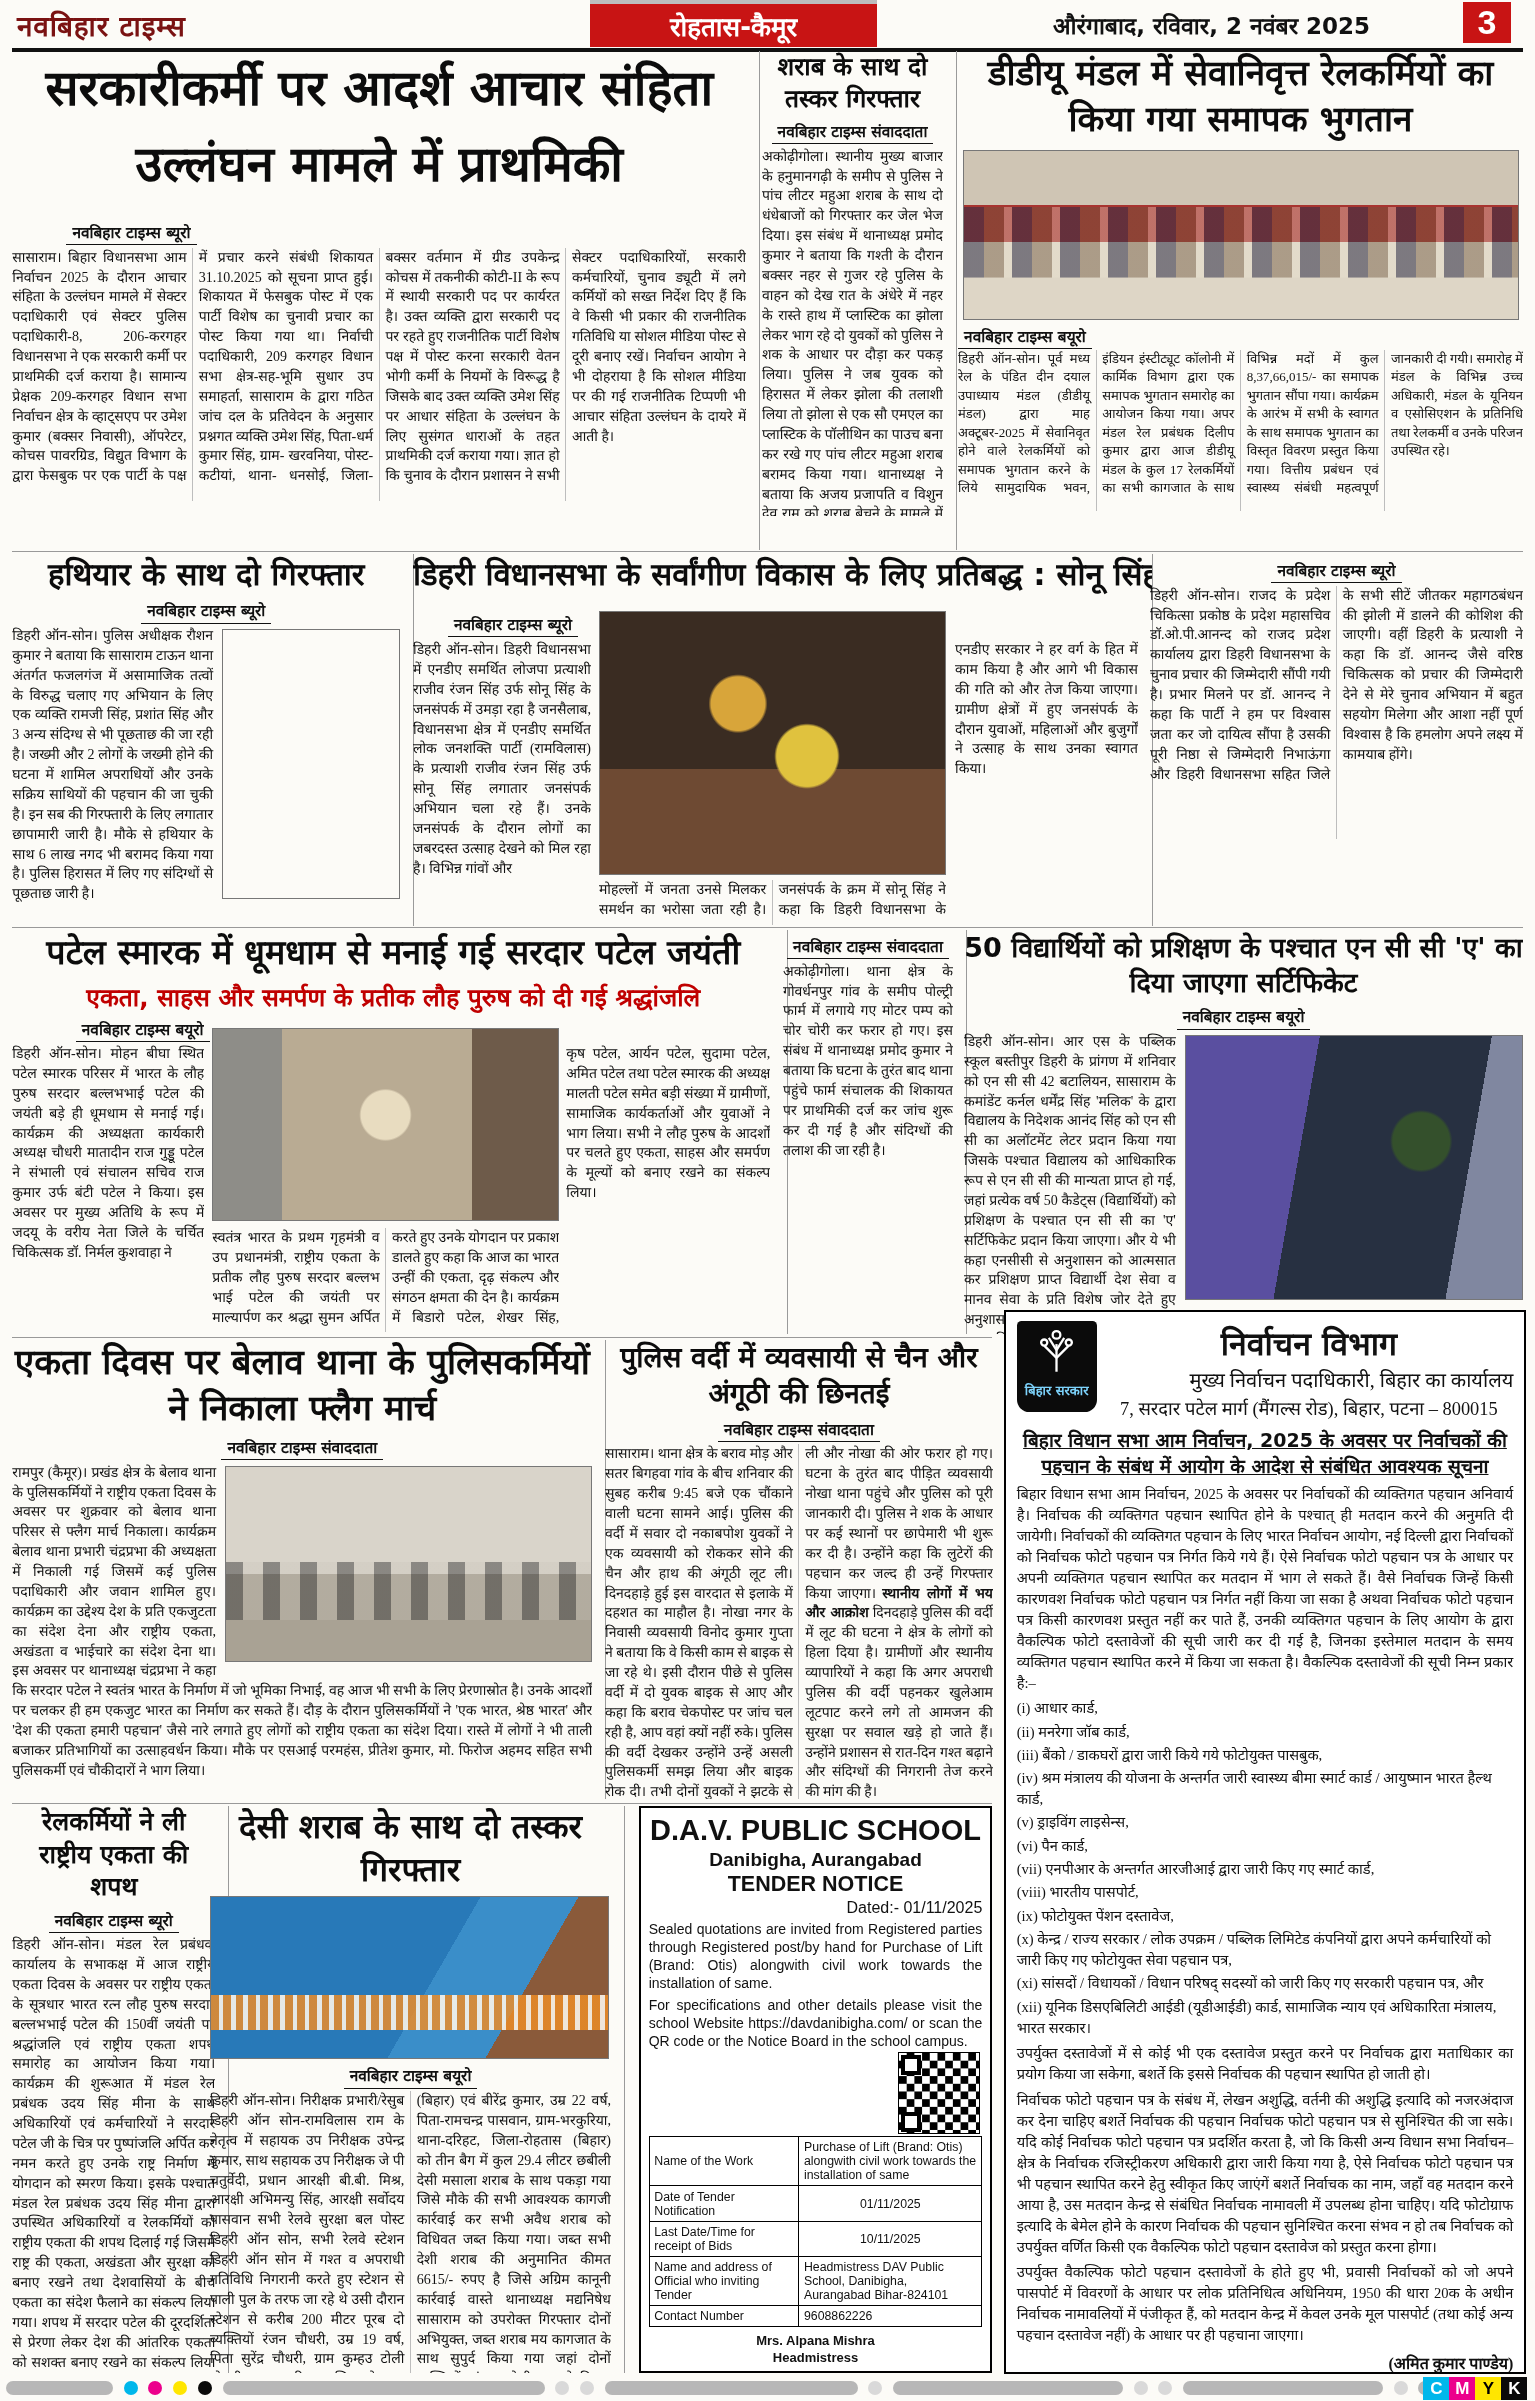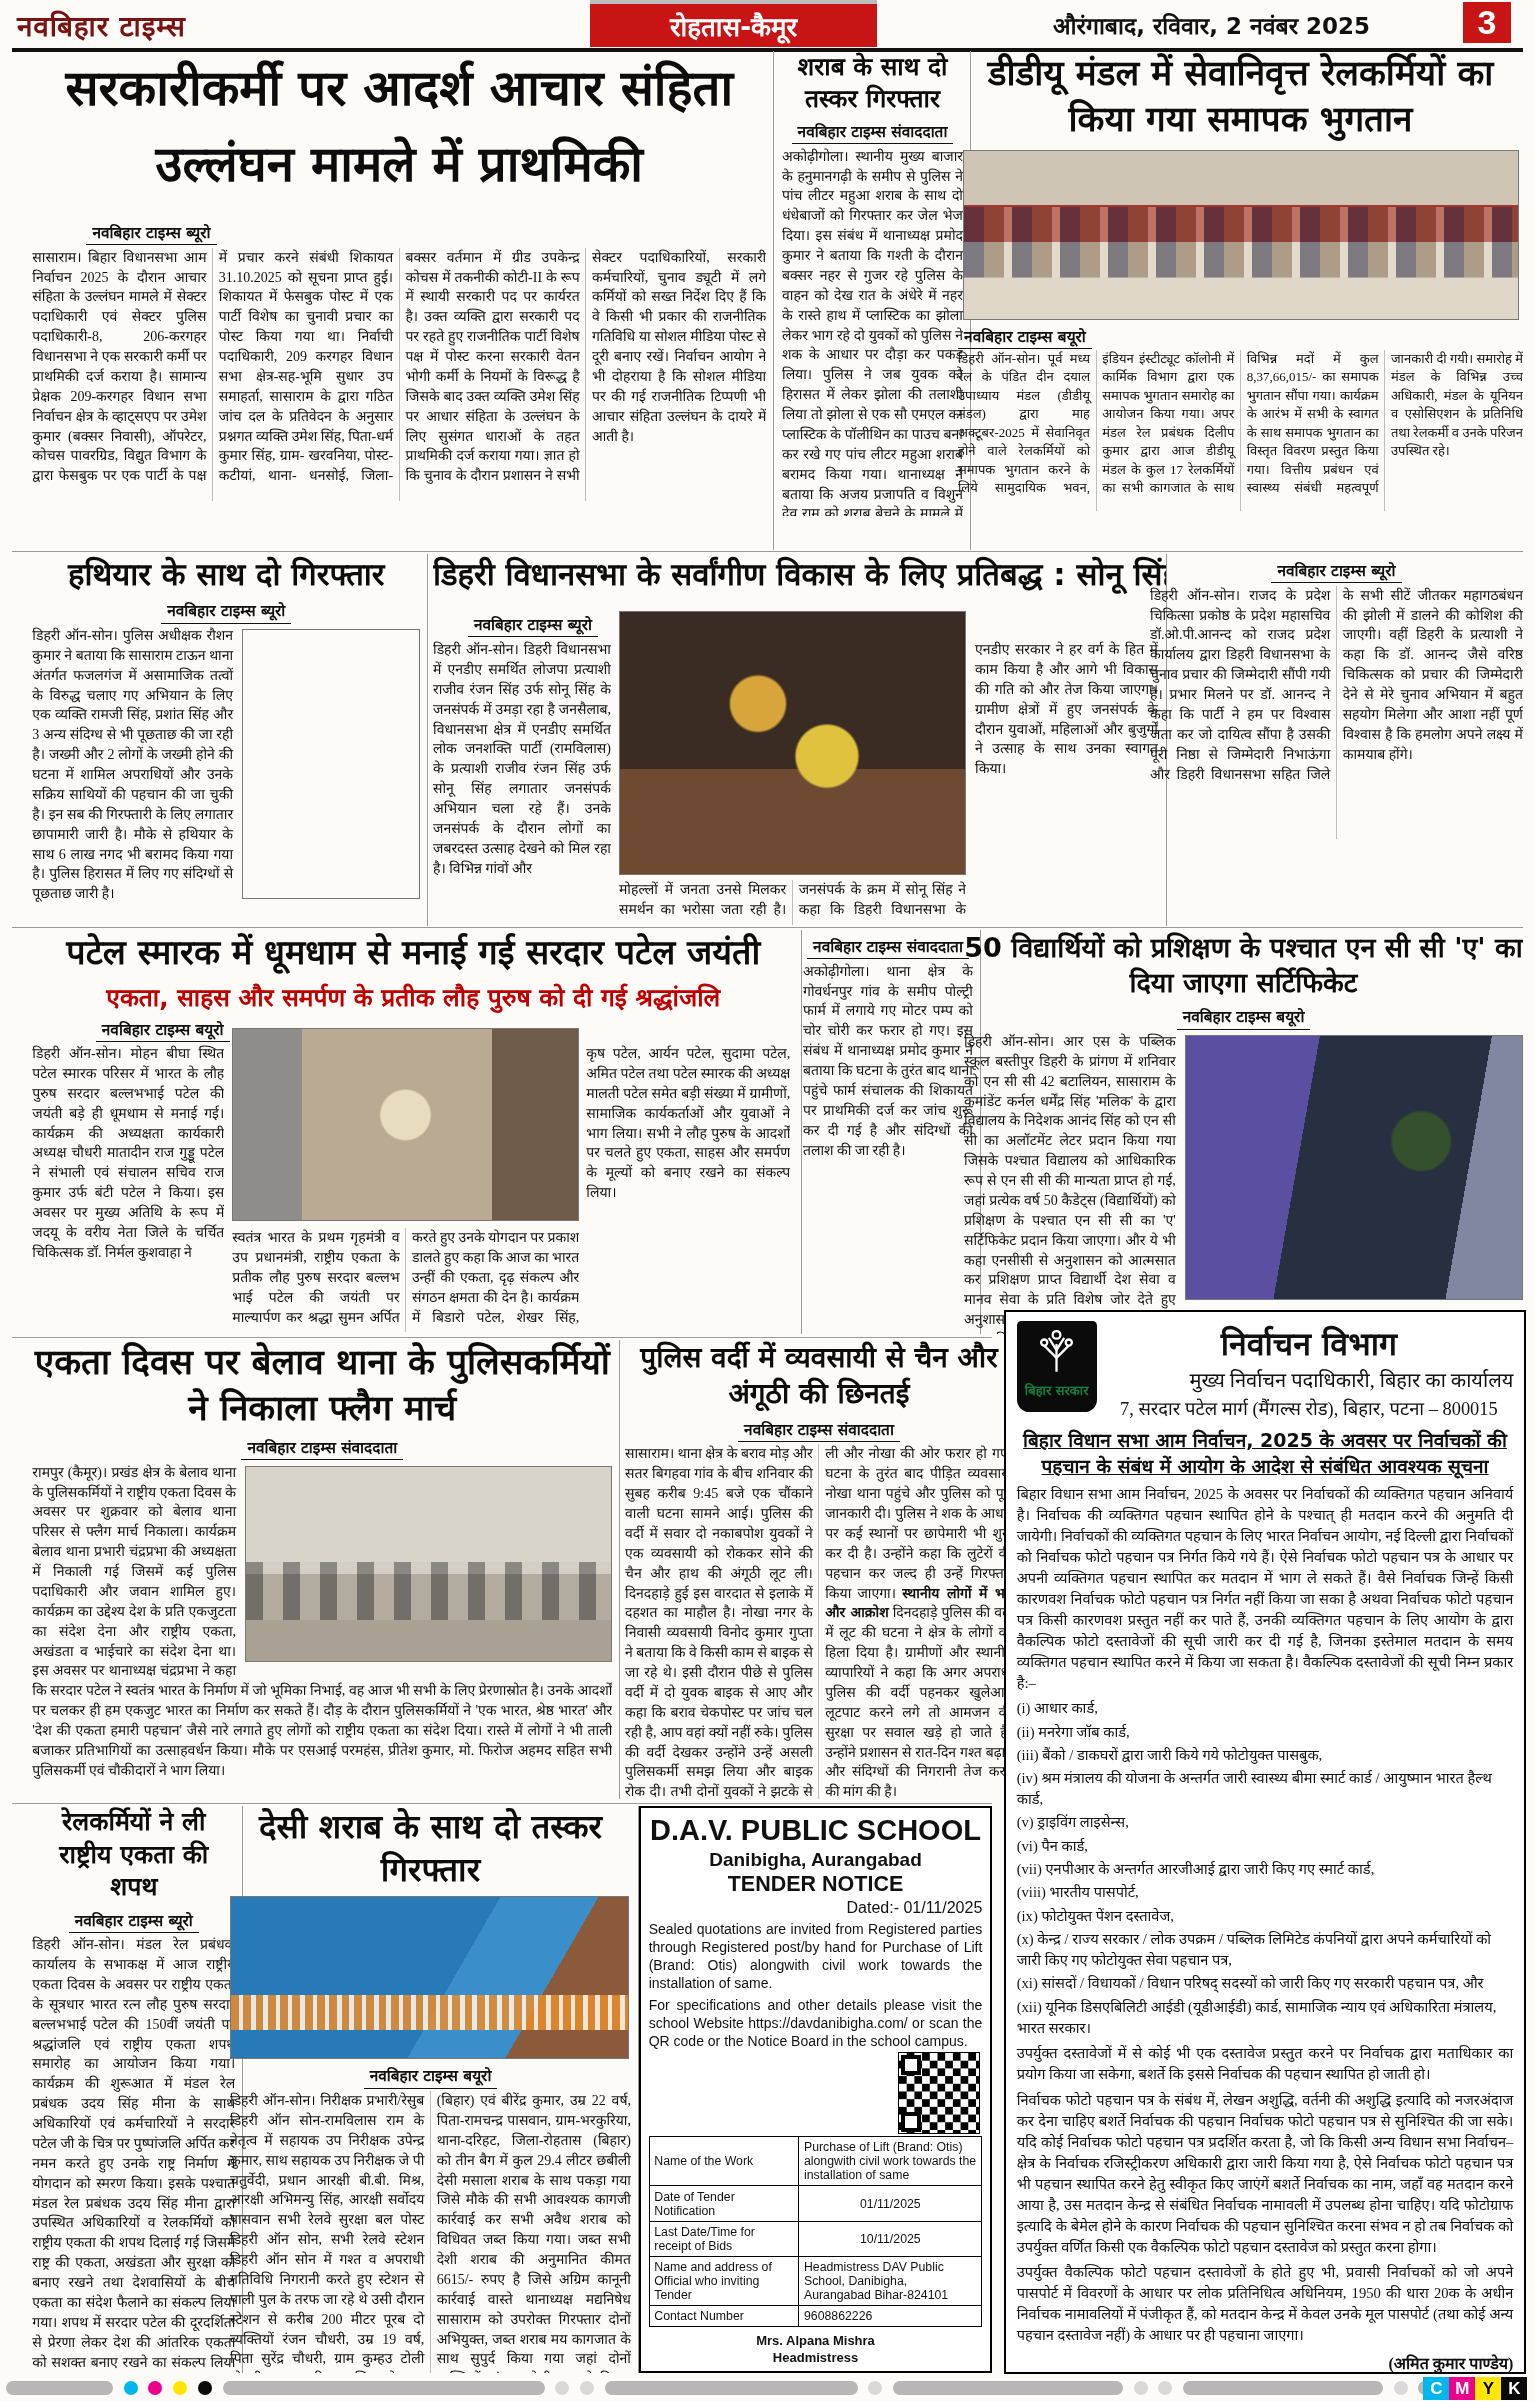--- a/index.html
+++ b/index.html
@@ -11,21 +11,21 @@
   .masthead{position:absolute;left:0;top:0;width:1535px;height:46px;}
   .paper-name{position:absolute;left:17px;top:6.1px;font:bold 28px "DejaVu Sans","Liberation Sans",sans-serif;color:#7a1212;letter-spacing:0.8px;}
   .edition-box{position:absolute;left:590px;top:0;width:287px;height:43px;background:#c81414;border-top:4.6px solid #bdbdbd;display:flex;align-items:center;justify-content:center;}
   .edition-box span{color:#fff;font:bold 26px "DejaVu Sans","Liberation Sans",sans-serif;}
   .date-line{position:absolute;left:1053px;top:9.2px;font:bold 23px "DejaVu Sans","Liberation Sans",sans-serif;}
   .page-num{position:absolute;left:1463px;top:1.5px;width:48px;height:41px;background:#c81414;color:#fff;font:bold 34px "Liberation Sans",sans-serif;display:flex;align-items:center;justify-content:center;}
   .top-rule{position:absolute;left:12.3px;top:48px;width:1511px;height:3.8px;background:#111;}
 
   
   .sec{position:absolute;overflow:hidden;}
-  .vr{border-right:0.8px solid #9a9a9a;padding-right:7px;margin-left:20px;}
+  .vr{border-right:0.8px solid #9a9a9a;padding-right:13px;}
   .hl{font-family:"DejaVu Sans","Liberation Sans",sans-serif;font-weight:bold;text-align:center;line-height:1.3;color:#0c0c0c;margin:0;}
   .byline{font:bold 15.4px "DejaVu Sans","Liberation Sans",sans-serif;text-align:center;margin:6.1px 0 4.6px;}
   .byline span{border-bottom:1.5px solid #111;padding:0 6.1px 2.3px;}
   .body{font-size:14px;line-height:1.42;text-align:justify;overflow:hidden;}
   .cols2{column-count:2;column-gap:12.3px;column-rule:0.8px solid #bdbdbd;}
   .cols4{column-count:4;column-gap:12.3px;column-rule:0.8px solid #bdbdbd;}
   .photo{border:0.8px solid #777;box-sizing:border-box;}
   .fl-r{float:right;margin:3.1px 0 6.1px 9.2px;}
   .hrule{position:absolute;left:12.3px;width:1511px;height:0.8px;background:#999;}
 
@@ -119,21 +119,21 @@
     linear-gradient(100deg,#5a4fa0 0 35%, #273041 35% 80%, #8087a0 80%);}
   .ph-march{background:
     repeating-linear-gradient(90deg, rgba(60,60,60,.5) 0 17px, rgba(200,195,185,.3) 17px 37px) 0 70%/100% 30% no-repeat,
     linear-gradient(#d9d4ca 0 55%, #a9a294 55%);}
   .ph-liquor{background:
     repeating-linear-gradient(90deg, rgba(235,140,40,.85) 0 7.7px, rgba(250,245,235,.9) 7.7px 12.3px) 0 78%/100% 22% no-repeat,
     linear-gradient(120deg,#2879b8 0 55%, #3a8ec9 55% 75%, #8a5a3a 75%);}
 
   
   .notice{left:1004px;top:1310px;width:522px;height:1064px;border:2.3px solid #000;background:#fff;box-sizing:border-box;padding:9.2px 10.7px;font-size:14.6px;line-height:1.44;}
-  .notice .emblem{float:left;width:80px;height:91px;background:#0b0b0b;border-radius:4.6px 4.6px 12.3px 12.3px;color:#15803d;text-align:center;margin:0 7.7px 3.1px 0;position:relative;}
+  .notice .emblem{float:left;width:80px;height:91px;background:#0b0b0b;border-radius:4.6px 4.6px 12.3px 12.3px;color:#7dd3fc;text-align:center;margin:0 7.7px 3.1px 0;position:relative;}
   .notice .emblem svg{margin-top:6.1px;}
   .notice .emblem .cap{font:bold 13px "DejaVu Sans",sans-serif;}
   .notice .dept{font:bold 32px "DejaVu Sans","Liberation Sans",sans-serif;text-align:center;margin:0;}
   .notice .office{font-size:20px;text-align:right;margin:1.5px 0;}
   .notice .addr{font-size:18.4px;text-align:center;margin:0 0 4.6px;}
   .notice .ntitle{font:bold 19px "DejaVu Sans","Liberation Sans",sans-serif;text-align:center;text-decoration:underline;margin:4.6px 0;clear:both;}
   .notice p{margin:4.6px 0;text-align:justify;}
   .notice ol{list-style:none;margin:3.1px 0;padding:0;}
   .notice li{margin:2.3px 0;}
   .notice .sig{text-align:right;font-weight:bold;font-size:16px;margin-top:6.1px;}

